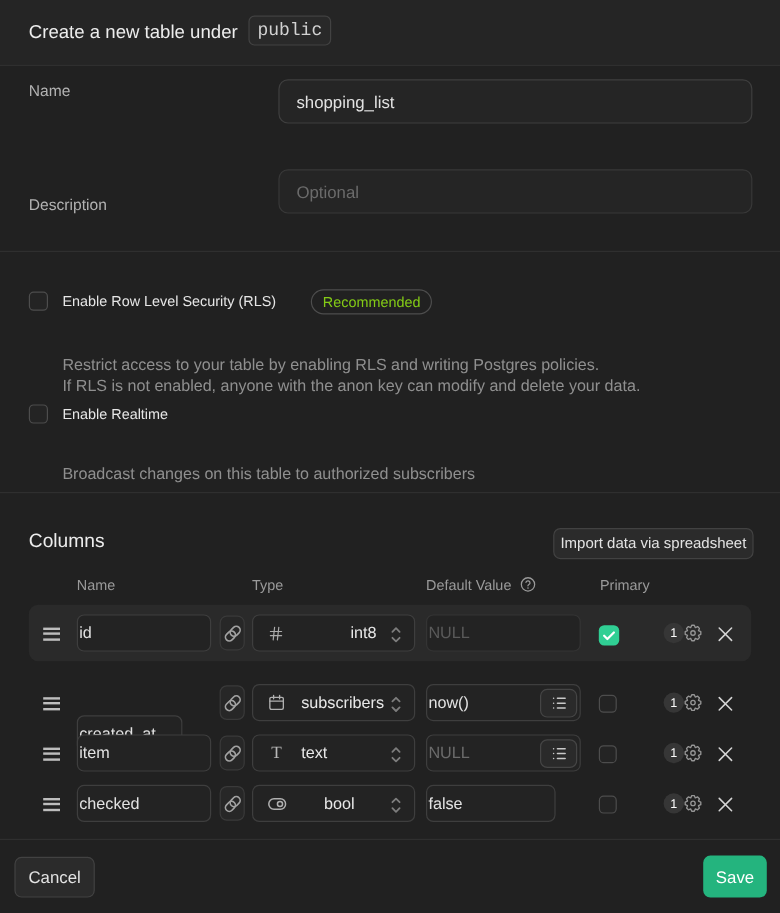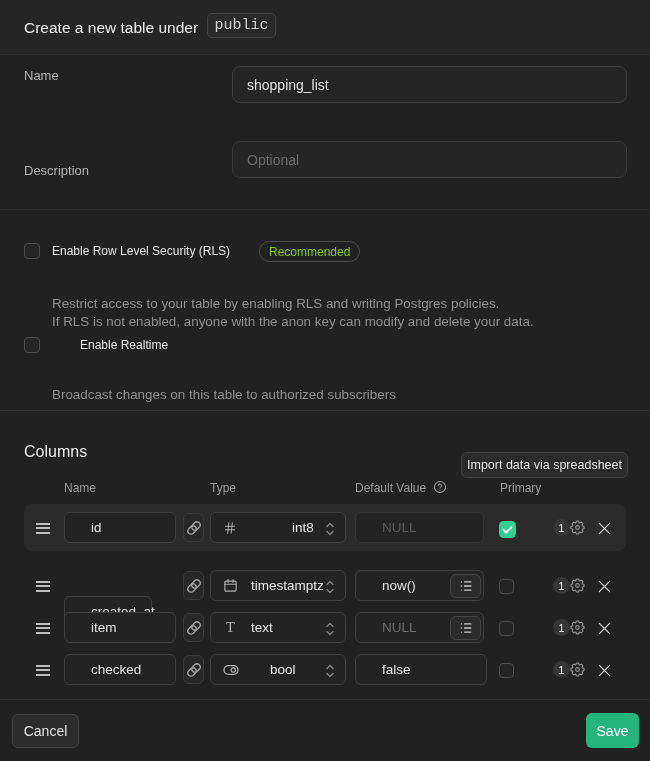--- a/index.html
+++ b/index.html
@@ -13,21 +13,21 @@
   .input { background:#252525; border:1px solid #3f3f3f; border-radius:8px; font-size:14px; color:#e2e2e2; display:flex; align-items:center; padding-left:14px; }
   .ph { color:#6b6b6b; }
   .divider { left:0; width:650px; height:1px; background:#2f2f2f; }
   .cb { width:16px; height:16px; border:1px solid #4d4d4d; border-radius:4px; background:#242424; }
   .rlslabel { font-size:12px; color:#e6e6e6; }
   .pill { border:1px solid #4d4d4d; border-radius:11px; font-size:12px; color:#84cc16; height:21px; display:flex; align-items:center; padding:0 9px; }
   .desc { font-size:13.4px; color:#8f8f8f;margin-top:28px; }
   .btn { background:#2b2b2b; border:1px solid #424242; border-radius:6px; color:#e3e3e3; display:flex; align-items:center; justify-content:center; }
   .thdr { font-size:12px; color:#9a9a9a; }
   .rowband { left:24px; top:504px; width:602px; height:47px; background:#2a2a2a; border-radius:8px; }
-  .rin { background:#232323; border:1px solid #3e3e3e; border-radius:6px; font-size:13.5px; color:#e2e2e2; display:flex; align-items:center; padding-left:26px; height:31px; }
+  .rin { background:#232323; border:1px solid #3e3e3e; border-radius:6px; font-size:13.5px; color:#e2e2e2; display:flex; align-items:center; padding-left:1px; height:31px; }
   .rsel { background:#232323; border:1px solid #3e3e3e; border-radius:6px; height:31px; display:flex; align-items:center; }
   .rseltext { font-size:13.5px; color:#e8e8e8; }
   .savebtn { left:586px; top:713px; width:53px; height:35px; background:#24b47e; border-radius:6px; color:#ffffff; font-size:14px; display:flex; align-items:center; justify-content:center; }
   .cancelbtn { left:12px; top:714px; width:67px; height:34px; font-size:14px; }
   svg { display:block; }
 </style>
 </head>
 <body>
 
   <div class="abs hdr"></div>
@@ -42,26 +42,26 @@
   </div>
   <div class="abs divider" style="top:209px;"></div>
 
   <div class="abs cb" style="left:24px; top:243px;"></div>
   <div class="abs rlslabel" style="left:52px; top:244px;">Enable Row Level Security (RLS)</div>
   <div class="abs pill" style="left:259px; top:241px;">Recommended</div>
   <div class="abs desc" style="left:52px; top:268px;">Restrict access to your table by enabling RLS and writing Postgres policies.</div>
   <div class="abs desc" style="left:52px; top:286px;">If RLS is not enabled, anyone with the anon key can modify and delete your data.</div>
 
   <div class="abs cb" style="left:24px; top:337px;"></div>
-  <div class="abs rlslabel" style="left:52px; top:338px;margin-left:28px;">Enable Realtime</div>
+  <div class="abs rlslabel" style="left:52px; top:338px;">Enable Realtime</div>
   <div class="abs desc" style="left:52px; top:359px;">Broadcast changes on this table to authorized subscribers</div>
   <div class="abs divider" style="top:410px;"></div>
 
   <div class="abs" style="left:24px; top:443px; font-size:16px; color:#ededed;">Columns</div>
-  <div class="abs btn" style="left:461px; top:440px; width:167px; height:26px; font-size:12.5px;margin-top:12px;">Import data via spreadsheet</div>
+  <div class="abs btn" style="left:461px; top:440px; width:167px; height:26px; font-size:12.5px;">Import data via spreadsheet</div>
 
   <div class="abs thdr" style="left:64px; top:481px;">Name</div>
   <div class="abs thdr" style="left:210px; top:481px;">Type</div>
   <div class="abs thdr" style="left:355px; top:481px;">Default Value</div>
   <div class="abs thdr" style="left:500px; top:481px;">Primary</div>
   <div class="abs" style="left:433px; top:480px;">
     <svg width="14" height="14" viewBox="0 0 24 24" fill="none" stroke="#9a9a9a" stroke-width="1.8">
       <circle cx="12" cy="12" r="9.5"></circle>
       <path d="M9.1 9a3 3 0 0 1 5.8 1c0 2-3 2.4-3 4" stroke-linecap="round"></path>
       <path d="M12 17.3h.01" stroke-linecap="round" stroke-width="2.2"></path>
@@ -128,21 +128,21 @@
       </g>
     </svg>
   </div>
   <div class="abs rsel" style="left:210px; top:570px; width:136px;">
     <span style="margin-left:12px; display:flex;">
       <svg width="15" height="15" viewBox="0 0 24 24" fill="none" stroke="#b0b0b0" stroke-width="1.8" stroke-linecap="round" stroke-linejoin="round">
         <rect x="3" y="5" width="18" height="16" rx="2"></rect>
         <path d="M8 2.5v4.5M16 2.5v4.5M3 10h18"></path>
       </svg>
     </span>
-    <span class="rseltext" style="margin-left:13px;">timestamptz</span>
+    <span class="rseltext" style="margin-left:13px;">subscribers</span>
     <span style="position:absolute; right:9px; top:6.5px;">
       <svg width="12" height="18" viewBox="0 0 12 18" fill="none" stroke="#7d7d7d" stroke-width="1.5" stroke-linecap="round" stroke-linejoin="round">
         <path d="M3 6.5 L6 3.5 L9 6.5 M3 11.5 L6 14.5 L9 11.5"></path>
       </svg>
     </span>
   </div>
   <div class="abs rin" style="left:355px; top:570px; width:129px; border-color:#3e3e3e;">now()</div>
   <div class="abs" style="left:450px; top:573.5px; width:31px; height:24px; border:1px solid #454545; border-radius:6px; background:#2a2a2a; display:flex; align-items:center; justify-content:center;">
     <svg width="14" height="14" viewBox="0 0 24 24" fill="none" stroke="#c9c9c9" stroke-width="2.2" stroke-linecap="round">
       <path d="M9.5 5h11M9.5 12h11M9.5 19h11M4 5h.01M4 12h.01M4 19h.01"></path>
@@ -226,21 +226,21 @@
         <circle cx="15.5" cy="12" r="3.2"></circle>
       </svg>
     </span>
     <span class="rseltext" style="margin-left:13px;padding-left:18px;">bool</span>
     <span style="position:absolute; right:9px; top:6.5px;">
       <svg width="12" height="18" viewBox="0 0 12 18" fill="none" stroke="#7d7d7d" stroke-width="1.5" stroke-linecap="round" stroke-linejoin="round">
         <path d="M3 6.5 L6 3.5 L9 6.5 M3 11.5 L6 14.5 L9 11.5"></path>
       </svg>
     </span>
   </div>
-  <div class="abs rin" style="left:355px; top:654px; width:132px; border-color:#3e3e3e;">false</div>
+  <div class="abs rin" style="left:355px; top:654px; width:108px; border-color:#3e3e3e;">false</div>
   <div class="abs" style="left:499px; top:663px; width:15px; height:15px; background:#242424; border:1px solid #4d4d4d; border-radius:4px;"></div>
   <div class="abs" style="left:553px; top:661px; width:17px; height:17px; background:#363636; border-radius:50%; display:flex; align-items:center; justify-content:center; font-size:10.5px; color:#fafafa; z-index:2;">1</div>
   <div class="abs" style="left:569px; top:661px;">
     <svg width="17" height="17" viewBox="0 0 24 24" fill="none" stroke="#959595" stroke-width="1.6" stroke-linejoin="round">
       <path d="M9.34 5.53 L10.52 2.82 L13.48 2.82 L14.66 5.53 L14.70 5.54 L17.44 4.46 L19.54 6.56 L18.46 9.30 L18.47 9.34 L21.18 10.52 L21.18 13.48 L18.47 14.66 L18.46 14.70 L19.54 17.44 L17.44 19.54 L14.70 18.46 L14.66 18.47 L13.48 21.18 L10.52 21.18 L9.34 18.47 L9.30 18.46 L6.56 19.54 L4.46 17.44 L5.54 14.70 L5.53 14.66 L2.82 13.48 L2.82 10.52 L5.53 9.34 L5.54 9.30 L4.46 6.56 L6.56 4.46 L9.30 5.54 Z"></path>
       <circle cx="12" cy="12" r="2.6"></circle>
     </svg>
   </div>
   <div class="abs" style="left:597px; top:662.5px;">
     <svg width="15" height="15" viewBox="0 0 16 16" fill="none" stroke="#d4d4d4" stroke-width="1.4" stroke-linecap="round">

